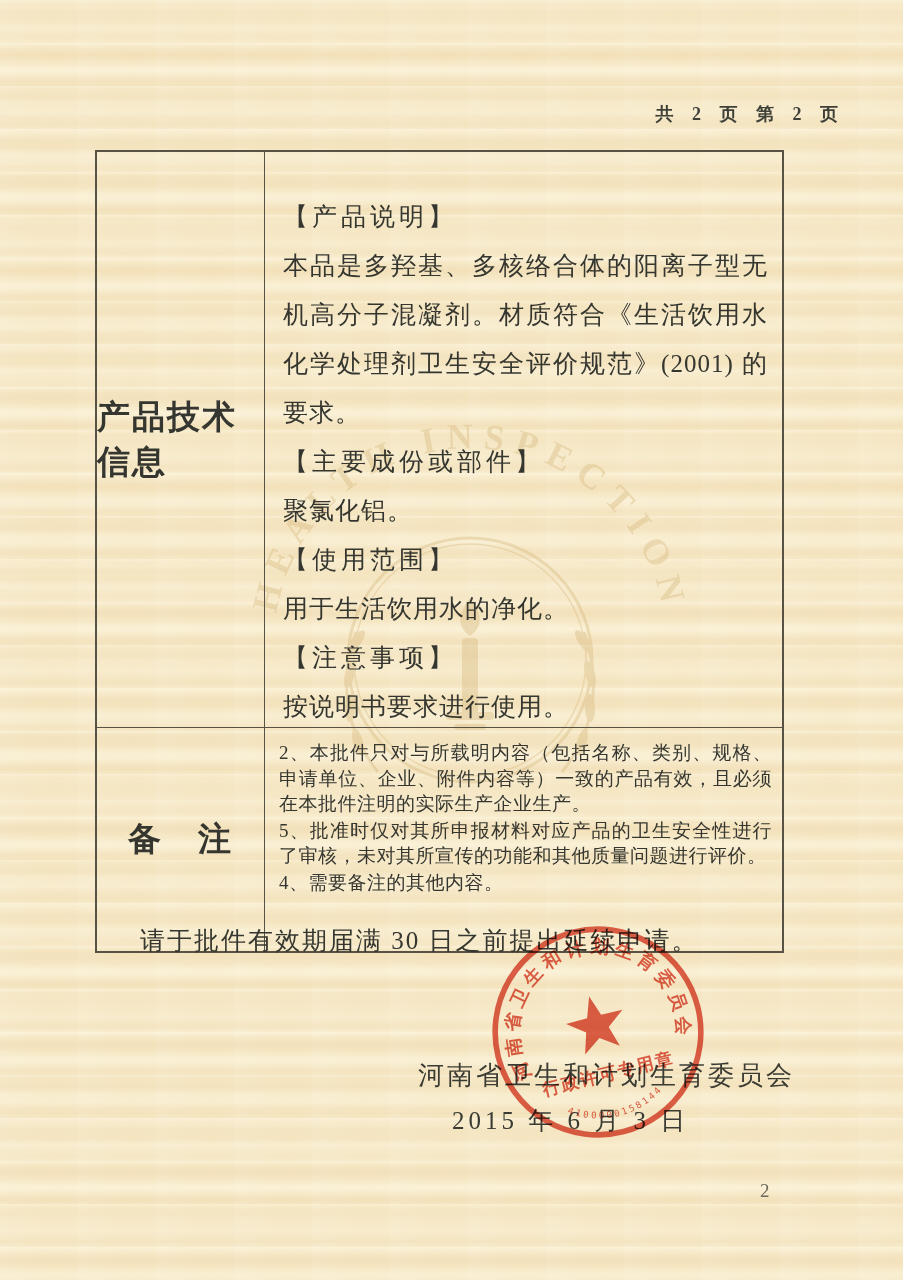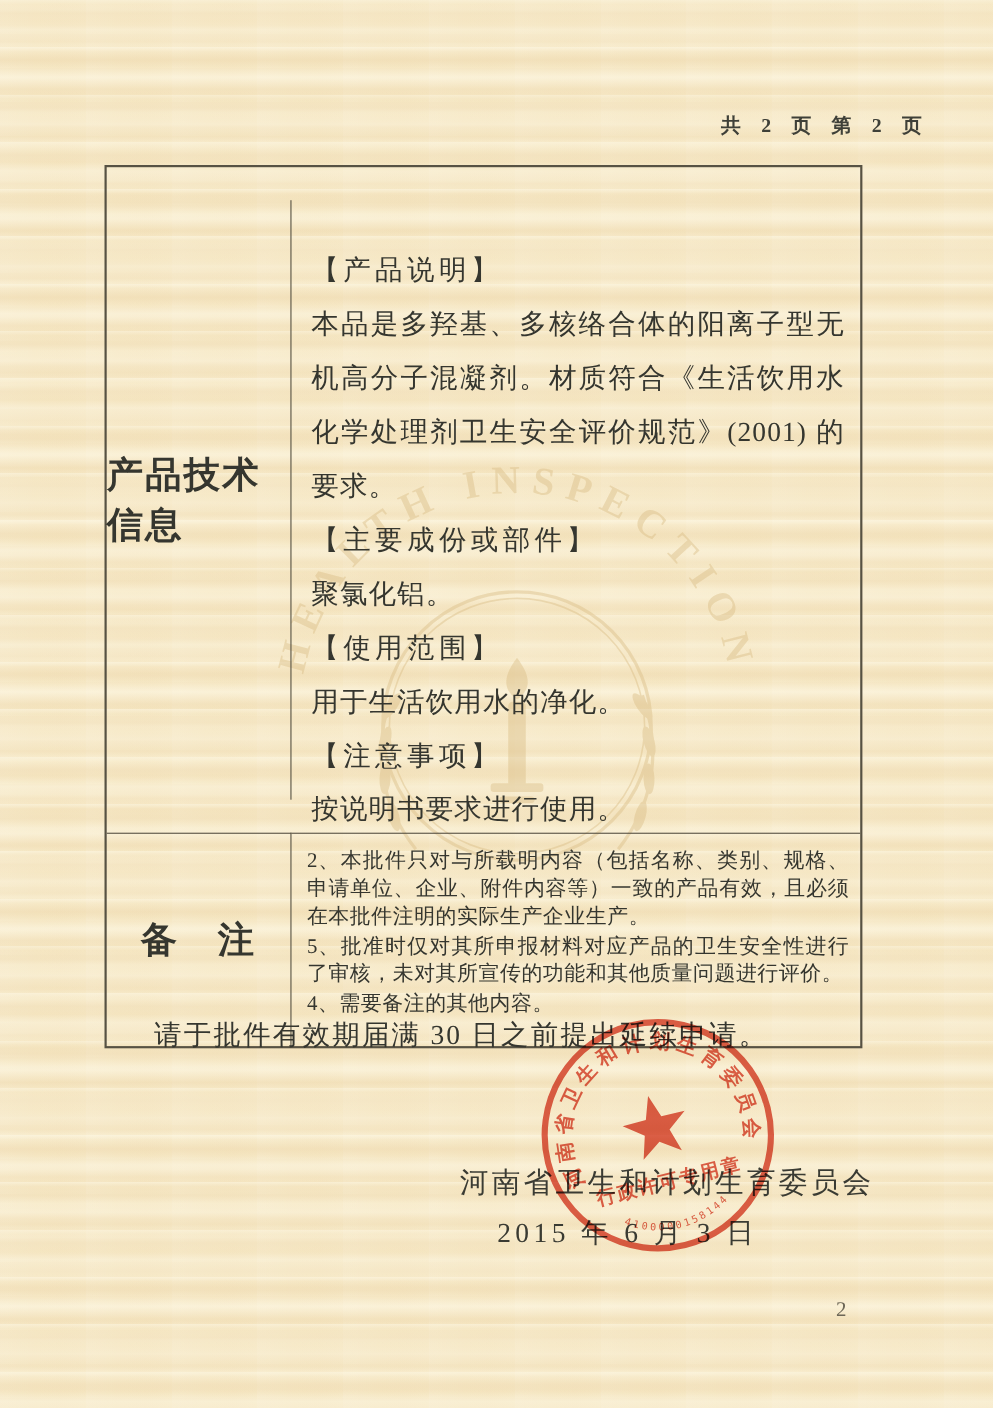--- a/index.html
+++ b/index.html
@@ -32,21 +32,21 @@
     letter-spacing:7px;color:#3f4038;
   }
 
   
   .doc-table{
     left:95px;top:150px;width:689px;height:803px;
     border:2px solid #575243;box-sizing:border-box;
     display:grid;grid-template-columns:168px 1fr;grid-template-rows:575px 1fr;
     background:transparent;
   }
-  .cell{box-sizing:border-box;margin-top:30px;}
+  .cell{box-sizing:border-box;}
   .cell.label{
     border-right:1.6px solid #575243;
     display:flex;align-items:center;justify-content:center;
     font-size:33px;font-weight:700;letter-spacing:2px;color:#35362f;
   }
   .cell.r1{grid-column:1;grid-row:1;}
   .cell.r2{grid-column:1;grid-row:2;border-top:1.6px solid #575243;}
   .cell.c1{grid-column:2;grid-row:1;padding:40px 14px 10px 18px;}
   .cell.c2{grid-column:2;grid-row:2;border-top:1.6px solid #575243;padding:12px 10px 8px 14px;}
 

